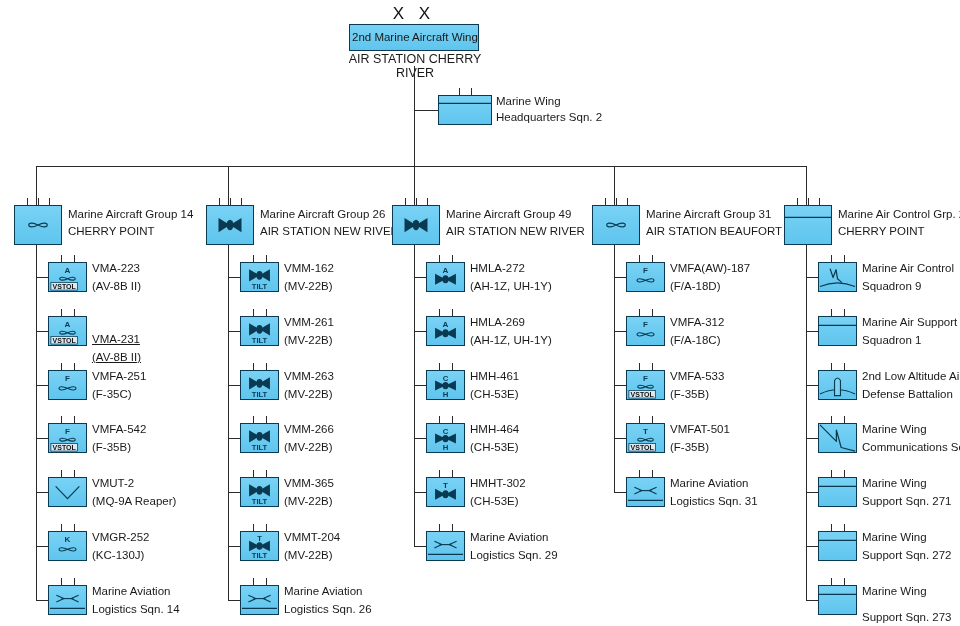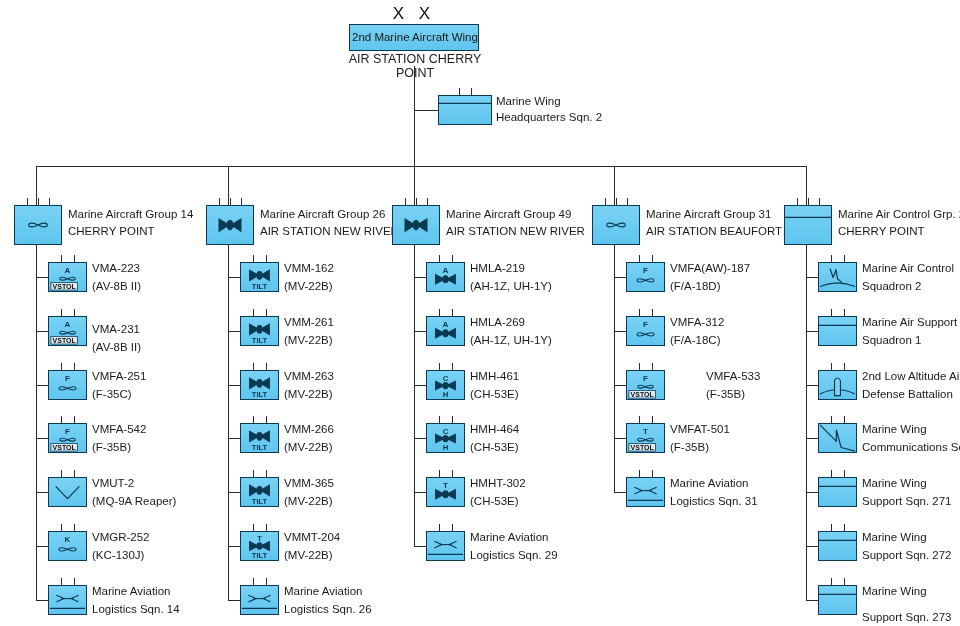--- a/index.html
+++ b/index.html
@@ -59,21 +59,21 @@
   .fs-unit{font-size:11.5px;}
 </style>
 </head>
 <body>
 
 <div id="chart">
 
   <div id="root-echelon">X X</div>
   <div id="root-box"></div>
   <div id="root-label">2nd Marine Aircraft Wing</div>
-  <div id="root-station">AIR STATION CHERRY POINT</div>
+  <div id="root-station">AIR STATION CHERRY RIVER</div>
 
   <div class="ln lnv" style="left:414px;top:66px;height:100px;"></div>
 
   <div class="ln lnh" style="left:414px;top:110px;width:24px;"></div>
   <div class="node" id="hq-node" style="left:438px;top:95px;">
     <div class="sym sym-hq">
       <div class="ticks">
         <i style="left:20px"></i>
           <i style="left:32px"></i>
       </div>
@@ -139,21 +139,21 @@
             <i style="left:12px"></i>
             <i style="left:25px"></i>
           </div>
           <svg viewBox="0 0 39 30" preserveAspectRatio="none">
             <text x="19.5" y="10.5" text-anchor="middle" font-family="Liberation Sans, sans-serif" font-size="8.5" font-weight="bold" fill="#0a3a52">A</text>
             <path d="M 19.5 16.8 C 8.5 11.3 8.5 22.3 19.5 16.8 C 30.5 11.3 30.5 22.3 19.5 16.8 Z" fill="none" stroke="#0a3a52" stroke-width="1.2"></path>
             <rect x="2" y="21" width="28.08" height="8" fill="#dce9f2" stroke="#0a3a52" stroke-width="0.8"></rect>
             <text x="16.04" y="27.4" text-anchor="middle" font-family="Liberation Sans, sans-serif" font-size="7.4" font-weight="bold" fill="#111">VSTOL</text>
           </svg>
         </div>
-        <div class="lbl fs-unit" style="left:44px;top:8px;">
+        <div class="lbl fs-unit" style="left:44px;top:18px;text-decoration:underline;">
           <span>VMA-231</span>
           <span style="margin-top:6px">(AV-8B II)</span>
         </div>
       </div>
       <div class="ln lnh" style="left:36px;top:385px;width:12px;"></div>
       <div class="node" style="left:48px;top:370px;">
         <div class="sym sym-unit">
           <div class="ticks">
             <i style="left:12px"></i>
             <i style="left:25px"></i>
@@ -419,21 +419,21 @@
             <i style="left:25px"></i>
           </div>
           <svg viewBox="0 0 39 30" preserveAspectRatio="none">
             <text x="19.5" y="11" text-anchor="middle" font-family="Liberation Sans, sans-serif" font-size="8.5" font-weight="bold" fill="#0a3a52">A</text>
             <path d="M 8.5 11.399999999999999 L 19.5 17.4 L 8.5 23.4 Z" fill="#0a3a52"></path>
             <path d="M 30.5 11.399999999999999 L 19.5 17.4 L 30.5 23.4 Z" fill="#0a3a52"></path>
             <ellipse cx="19.5" cy="17.4" rx="3.3" ry="4.32" fill="#0a3a52"></ellipse>
           </svg>
         </div>
         <div class="lbl fs-unit" style="left:44px;top:1px;">
-          <span>HMLA-219</span>
+          <span>HMLA-272</span>
           <span style="margin-top:6px">(AH-1Z, UH-1Y)</span>
         </div>
       </div>
       <div class="ln lnh" style="left:414px;top:331px;width:12px;"></div>
       <div class="node" style="left:426px;top:316px;">
         <div class="sym sym-unit">
           <div class="ticks">
             <i style="left:12px"></i>
             <i style="left:25px"></i>
           </div>
@@ -585,21 +585,21 @@
             <i style="left:12px"></i>
             <i style="left:25px"></i>
           </div>
           <svg viewBox="0 0 39 30" preserveAspectRatio="none">
             <text x="19.5" y="10.5" text-anchor="middle" font-family="Liberation Sans, sans-serif" font-size="8.5" font-weight="bold" fill="#0a3a52">F</text>
             <path d="M 19.5 16.8 C 8.5 11.3 8.5 22.3 19.5 16.8 C 30.5 11.3 30.5 22.3 19.5 16.8 Z" fill="none" stroke="#0a3a52" stroke-width="1.2"></path>
             <rect x="2" y="21" width="28.08" height="8" fill="#dce9f2" stroke="#0a3a52" stroke-width="0.8"></rect>
             <text x="16.04" y="27.4" text-anchor="middle" font-family="Liberation Sans, sans-serif" font-size="7.4" font-weight="bold" fill="#111">VSTOL</text>
           </svg>
         </div>
-        <div class="lbl fs-unit" style="left:44px;top:1px;margin-left:36px;">
+        <div class="lbl fs-unit" style="left:44px;top:1px;">
           <span>VMFA-533</span>
           <span style="margin-top:6px">(F-35B)</span>
         </div>
       </div>
       <div class="ln lnh" style="left:614px;top:438px;width:12px;"></div>
       <div class="node" style="left:626px;top:423px;">
         <div class="sym sym-unit">
           <div class="ticks">
             <i style="left:12px"></i>
             <i style="left:25px"></i>
@@ -659,21 +659,21 @@
             <i style="left:12px"></i>
             <i style="left:25px"></i>
           </div>
           <svg viewBox="0 0 39 30" preserveAspectRatio="none">
             <path d="M 1 25.2 Q 19.5 17.4 38 25.2" fill="none" stroke="#0a3a52" stroke-width="1.2"></path>
             <path d="M 11.7 6 L 14.82 15.600000000000001 L 17.94 7.199999999999999 L 19.5 16.8 L 24.18 21" fill="none" stroke="#0a3a52" stroke-width="1.3" stroke-linejoin="round"></path>
           </svg>
         </div>
         <div class="lbl fs-unit" style="left:44px;top:1px;">
           <span>Marine Air Control</span>
-          <span style="margin-top:6px">Squadron 2</span>
+          <span style="margin-top:6px">Squadron 9</span>
         </div>
       </div>
       <div class="ln lnh" style="left:806px;top:331px;width:12px;"></div>
       <div class="node" style="left:818px;top:316px;">
         <div class="sym sym-unit">
           <div class="ticks">
             <i style="left:12px"></i>
             <i style="left:25px"></i>
           </div>
           <svg viewBox="0 0 39 30" preserveAspectRatio="none">

